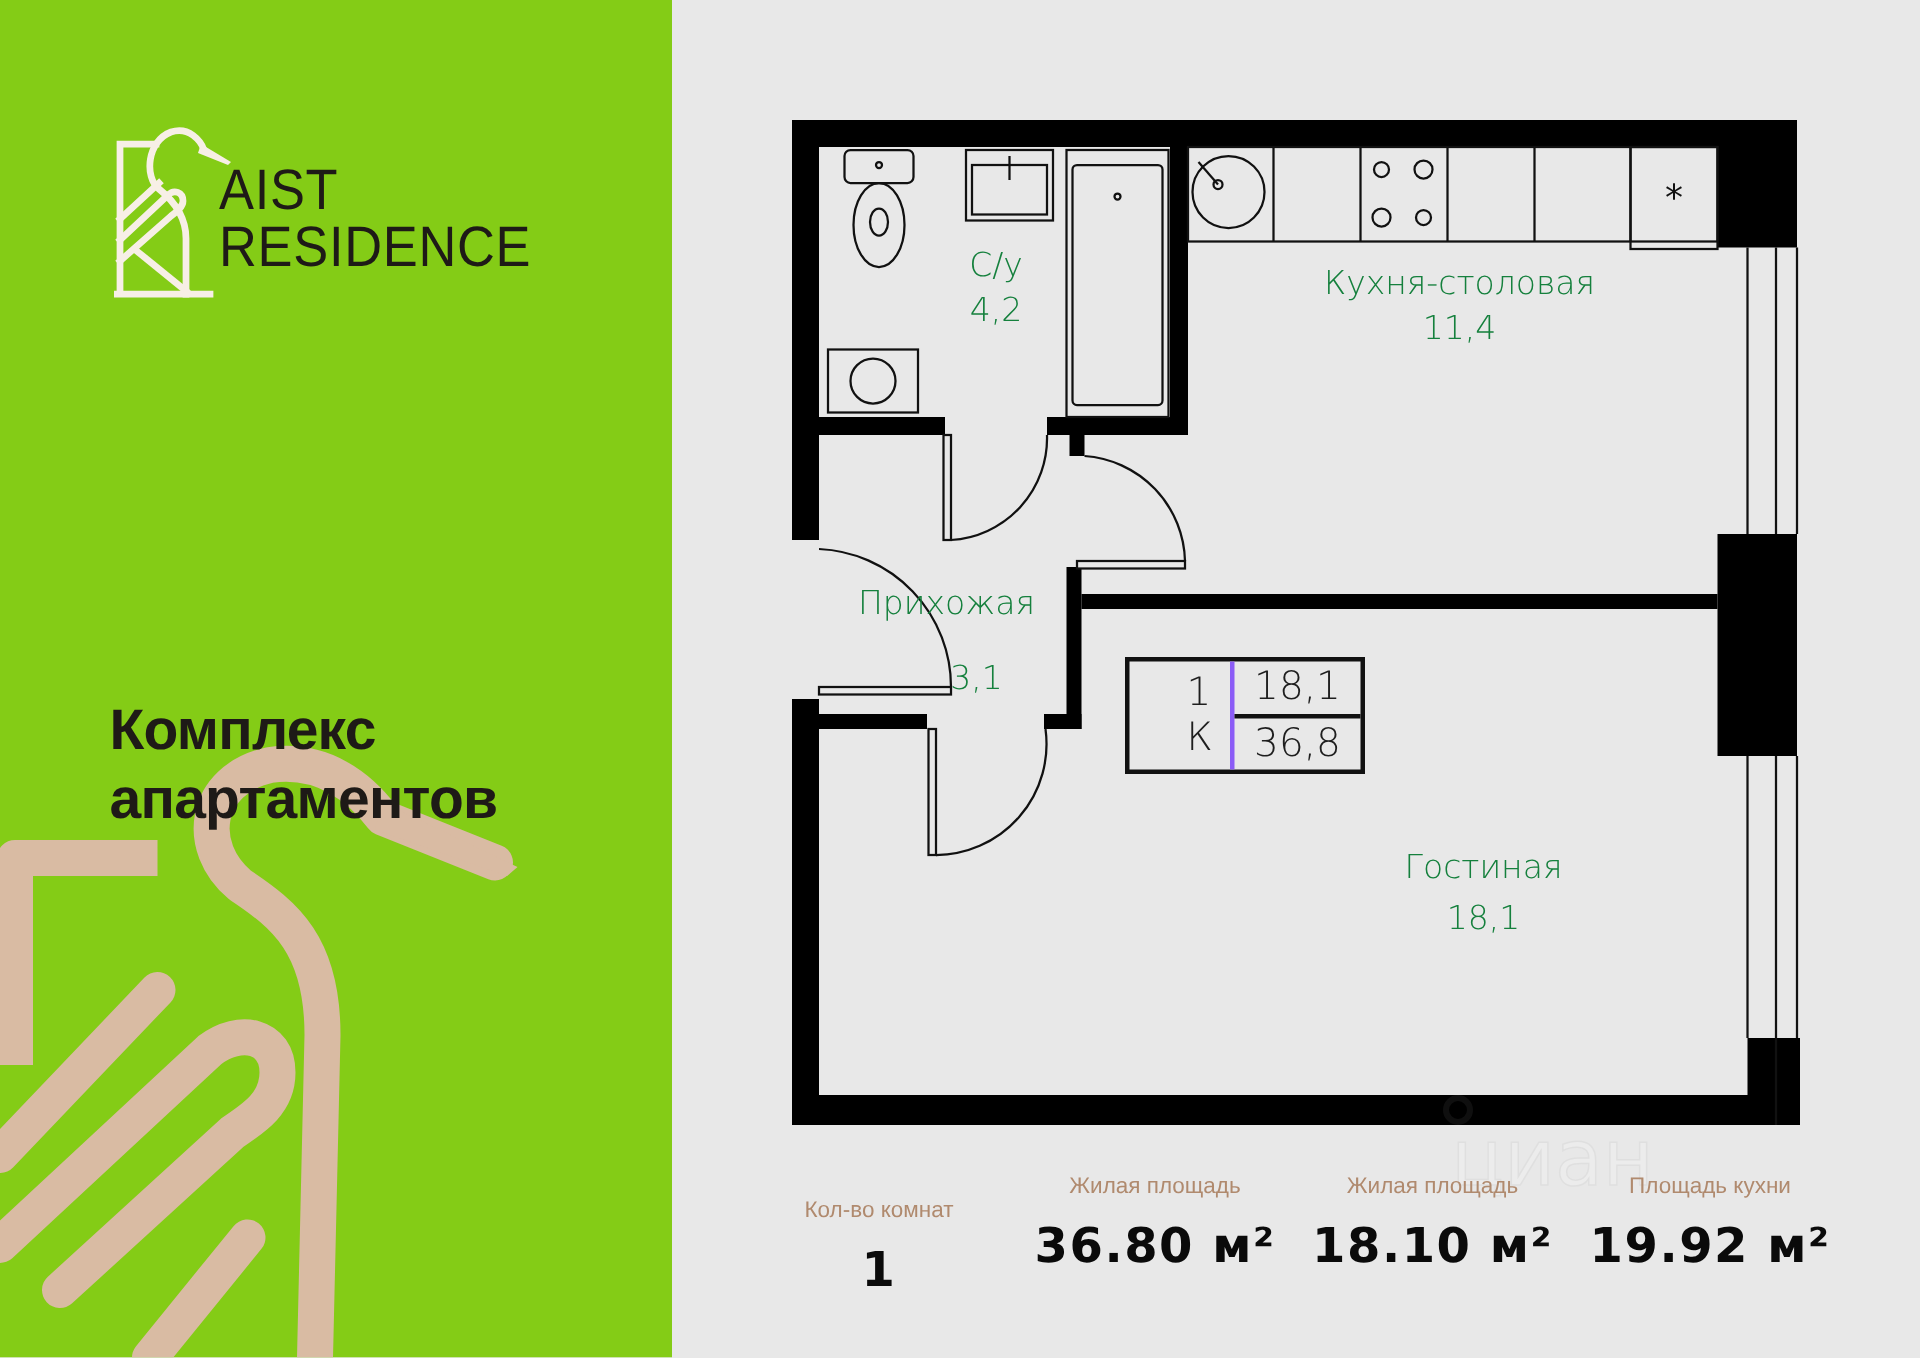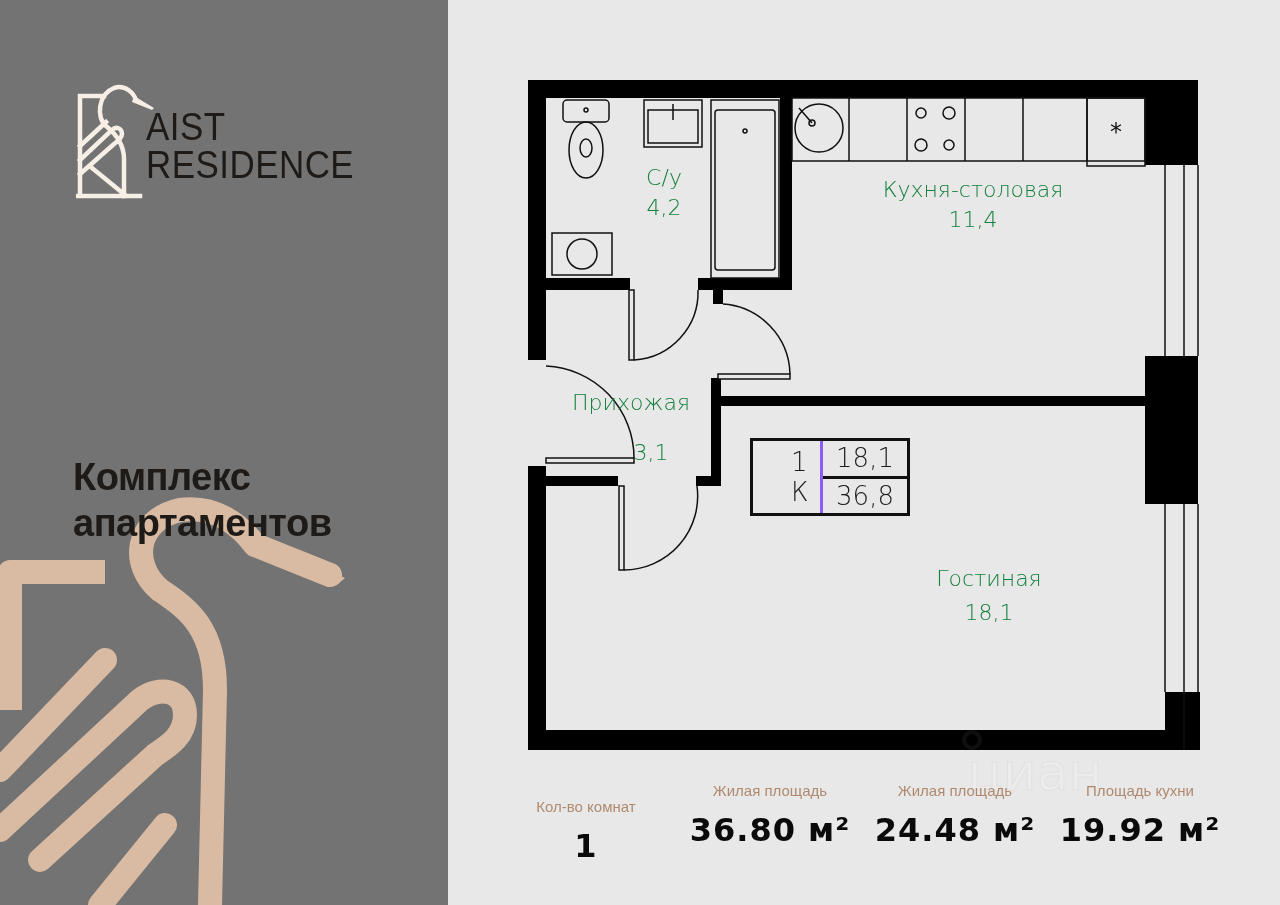--- a/index.html
+++ b/index.html
@@ -1,35 +1,35 @@
 <!DOCTYPE html>
 <html><head>
   <meta charset="utf-8">
   <style>
     * { margin: 0; padding: 0; box-sizing: border-box; }
     html, body { width: 1280px; height: 905px; overflow: hidden; background: #e8e8e8; }
     body { position: relative; font-family: "Liberation Sans", sans-serif; }
 
     .left-panel {
       position: absolute; left: 0; top: 0; width: 448px; height: 905px;
-      background: #737373; overflow: hidden;
+      background: #84cc16; overflow: hidden;
     }
     .bg-stork { position: absolute; left: 0; top: 0; width: 448px; height: 905px; }
 
     .logo { position: absolute; left: 76px; top: 64px; width: 300px; height: 140px; }
     .logo-icon { position: absolute; left: 0; top: 0; width: 80px; height: 136px; }
     .logo-text {
       position: absolute; left: 70px; top: 44px;
       font-family: "Liberation Sans", sans-serif; color: #1e1a17;
       font-size: 38px; line-height: 38px; letter-spacing: 0.5px; font-weight: 400;
     }
     .logo-text div { transform: scaleX(0.92); transform-origin: left; }
 
     .complex-title {
-      position: absolute; left: 73px; top: 454px;
+      position: absolute; left: 73px; top: 464px;
       font-family: "Liberation Sans", sans-serif; font-weight: 700;
       font-size: 38px; line-height: 46px; color: #1e1a17; letter-spacing: -0.5px;
     }
 
     .right-panel { position: absolute; left: 448px; top: 0; width: 832px; height: 905px; background: #e8e8e8; }
     .plan { position: absolute; left: 0; top: 0; width: 1280px; height: 905px; }
 
     .room-label {
       position: absolute; font-family: "DejaVu Sans", sans-serif; color: #15803d;
       text-align: center; font-size: 22px; line-height: 30px; font-weight: 300;
@@ -244,19 +244,19 @@
   <div class="stat" style="left:138px;margin-top:16px;">
     <div class="label">Кол-во комнат</div>
     <div class="value">1</div>
   </div>
   <div class="stat" style="left:322px;">
     <div class="label">Жилая площадь</div>
     <div class="value">36.80 м²</div>
   </div>
   <div class="stat" style="left:507px;">
     <div class="label">Жилая площадь</div>
-    <div class="value">24.48 м²</div>
+    <div class="value">18.10 м²</div>
   </div>
   <div class="stat" style="left:692px;">
     <div class="label">Площадь кухни</div>
     <div class="value">19.92 м²</div>
   </div>
 </div>
 
 </body></html>

